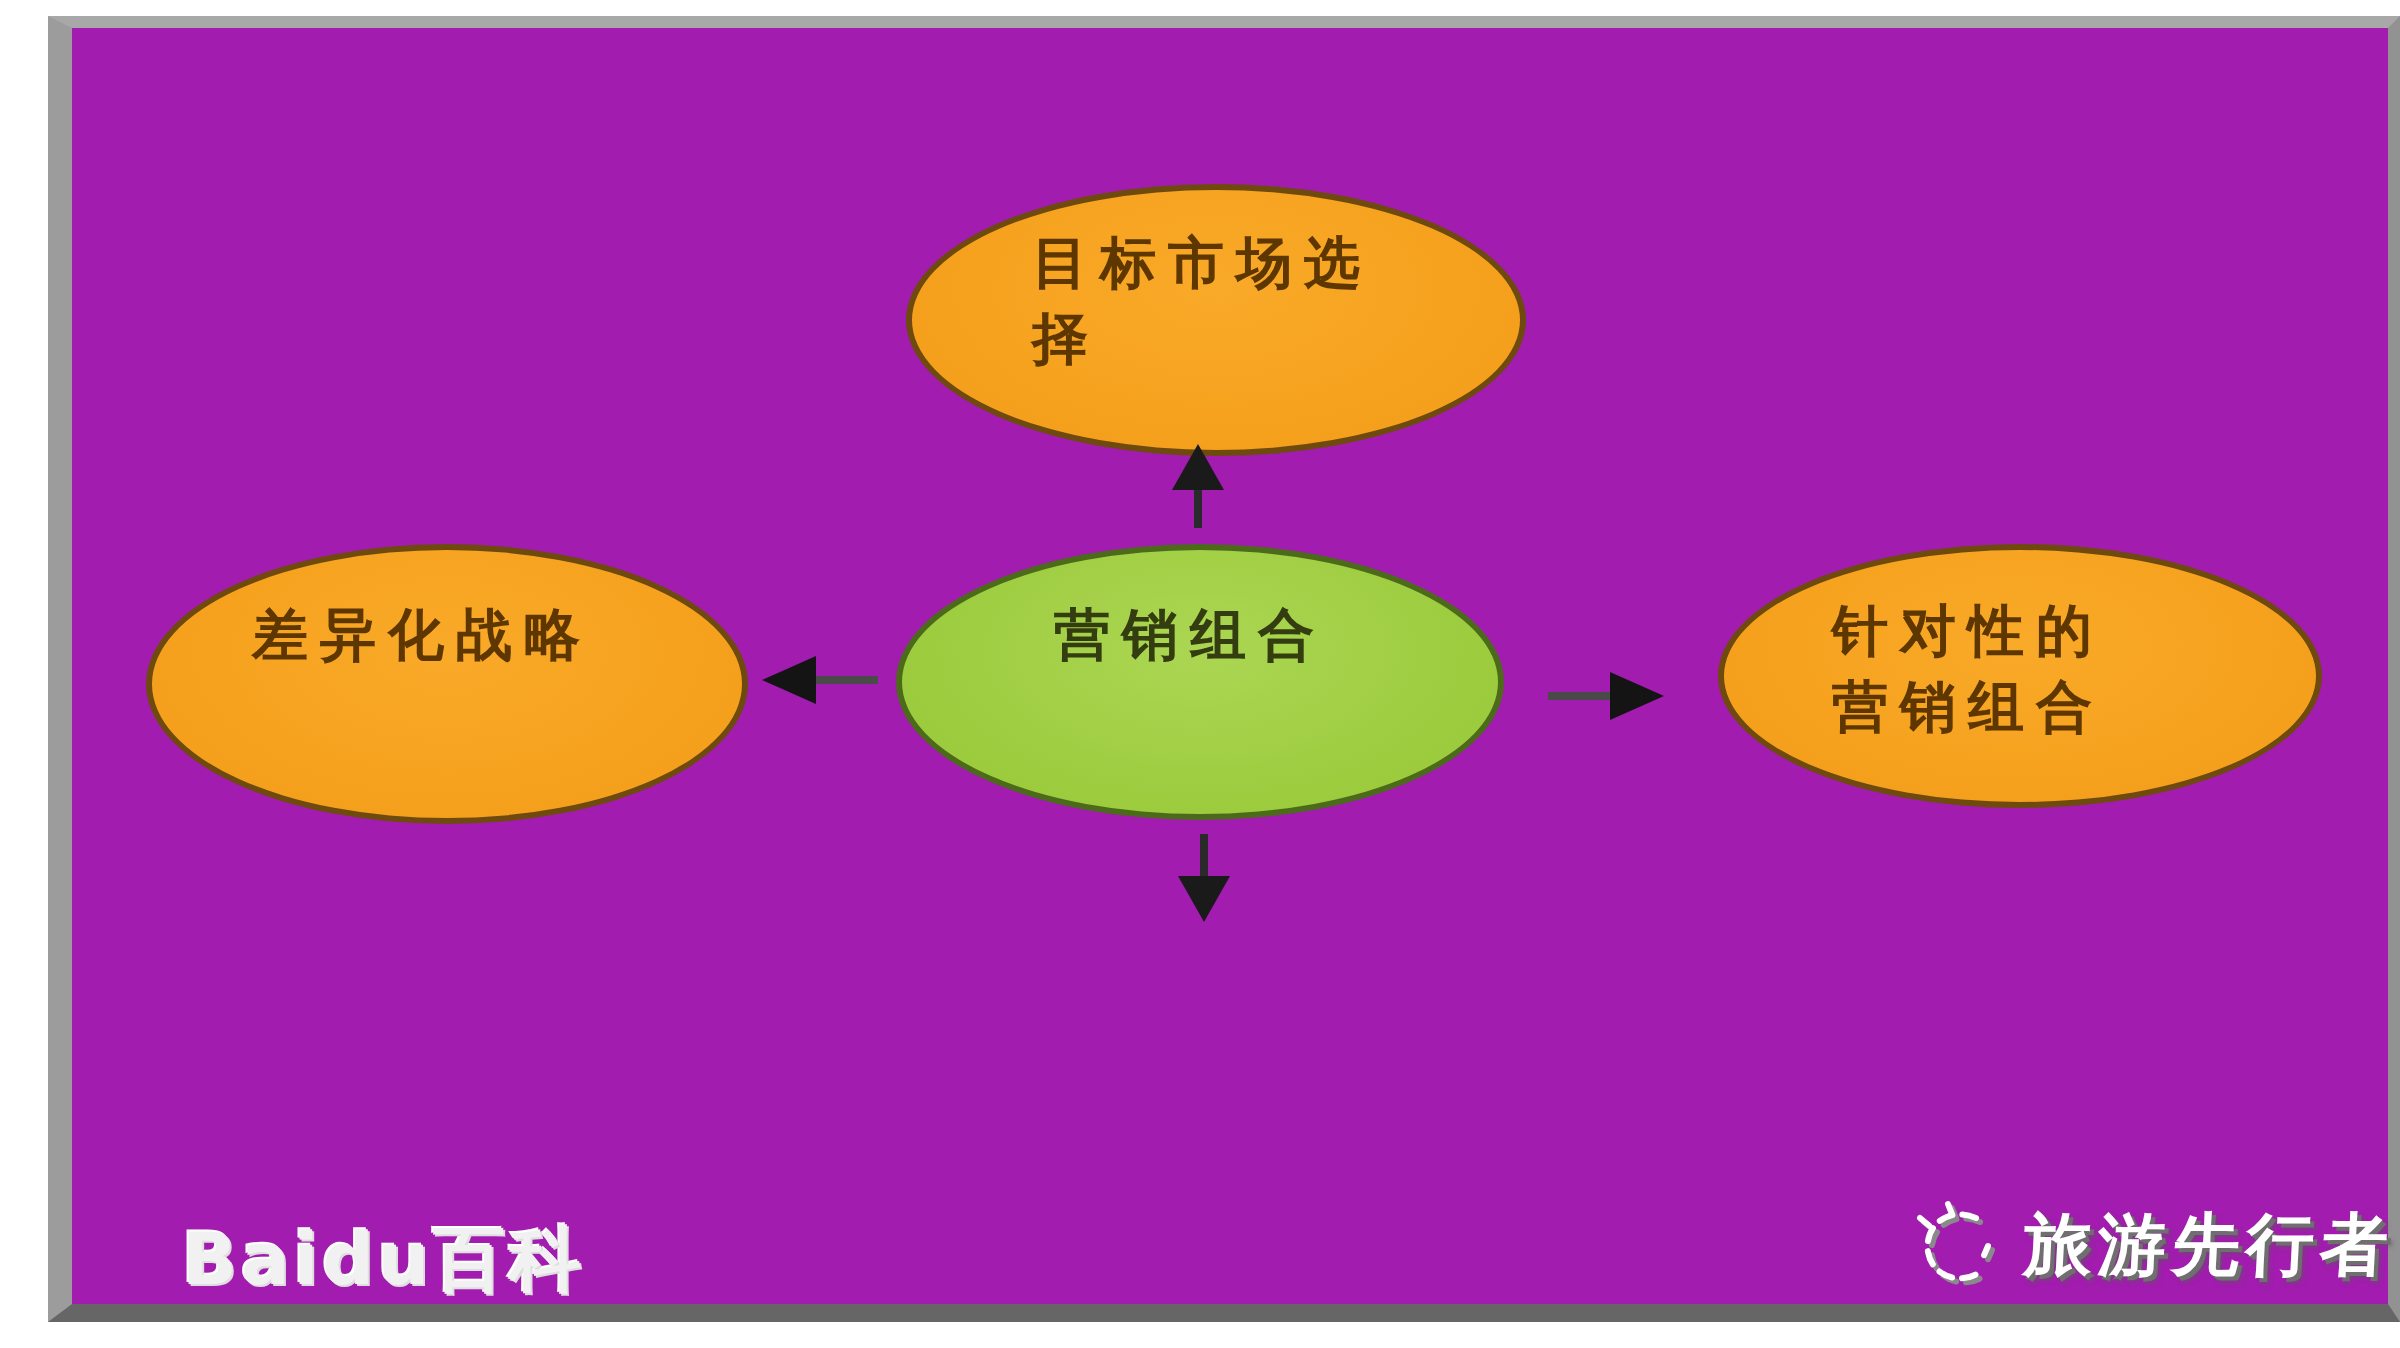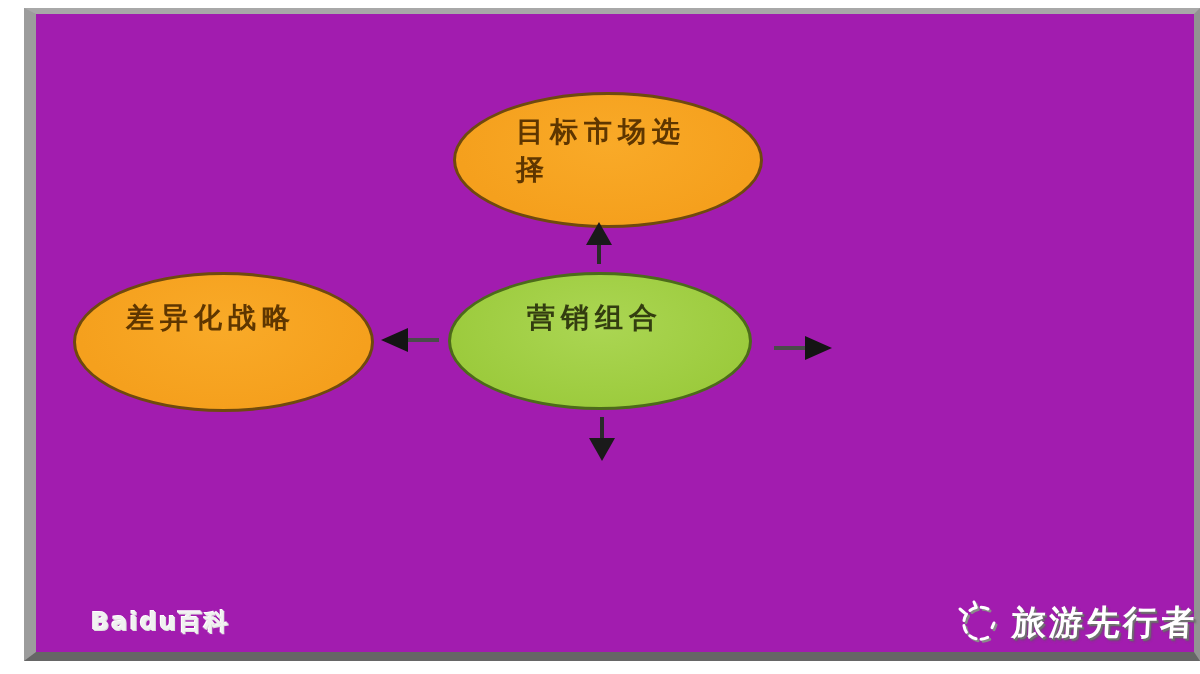--- a/index.html
+++ b/index.html
@@ -34,21 +34,21 @@
   .node-text{
     position:absolute;font-weight:bold;font-size:28px;line-height:38px;
     letter-spacing:6px;white-space:nowrap;
   }
   .node-text span{display:block;}
   
   .arrow{position:absolute;}
   
   .wm-baidu{
     position:absolute;left:55px;top:592px;
-    font-size:24px;font-weight:bold;letter-spacing:2px;
+    font-size:36px;font-weight:bold;letter-spacing:2px;
     color:#f1f1f1;
     text-shadow:1px 1px 0 #dedede,-1px -1px 0 #ffffff;
     user-select:none;
   }
   .brand{
     position:absolute;left:918px;top:582px;height:54px;
     display:flex;align-items:center;gap:10px;
   }
   .brand-name{
     font-size:34px;font-weight:bold;letter-spacing:3px;
@@ -75,20 +75,26 @@
       <span>差异化战略</span>
     </div>
   </div>
 
   <div class="node green" style="left:412px;top:258px;width:304px;height:138px;">
     <div class="node-text" style="left:76px;top:24px;">
       <span>营销组合</span>
     </div>
   </div>
 
+  <div class="node orange" style="left:823px;top:258px;width:302px;height:132px;">
+    <div class="node-text" style="left:54px;top:22px;">
+      <span>针对性的</span>
+      <span>营销组合</span>
+    </div>
+  </div>
 
 
   <svg class="arrow" style="left:548px;top:208px;" width="30" height="42" viewBox="0 0 30 42">
     <rect x="13" y="18" width="4" height="24" fill="#2a2a2a"></rect>
     <polygon points="15,0 28,23 2,23" fill="#1a1a1a"></polygon>
   </svg>
 
   <svg class="arrow" style="left:551px;top:403px;" width="30" height="44" viewBox="0 0 30 44">
     <rect x="13" y="0" width="4" height="26" fill="#2a2a2a"></rect>
     <polygon points="15,44 28,21 2,21" fill="#1a1a1a"></polygon>

